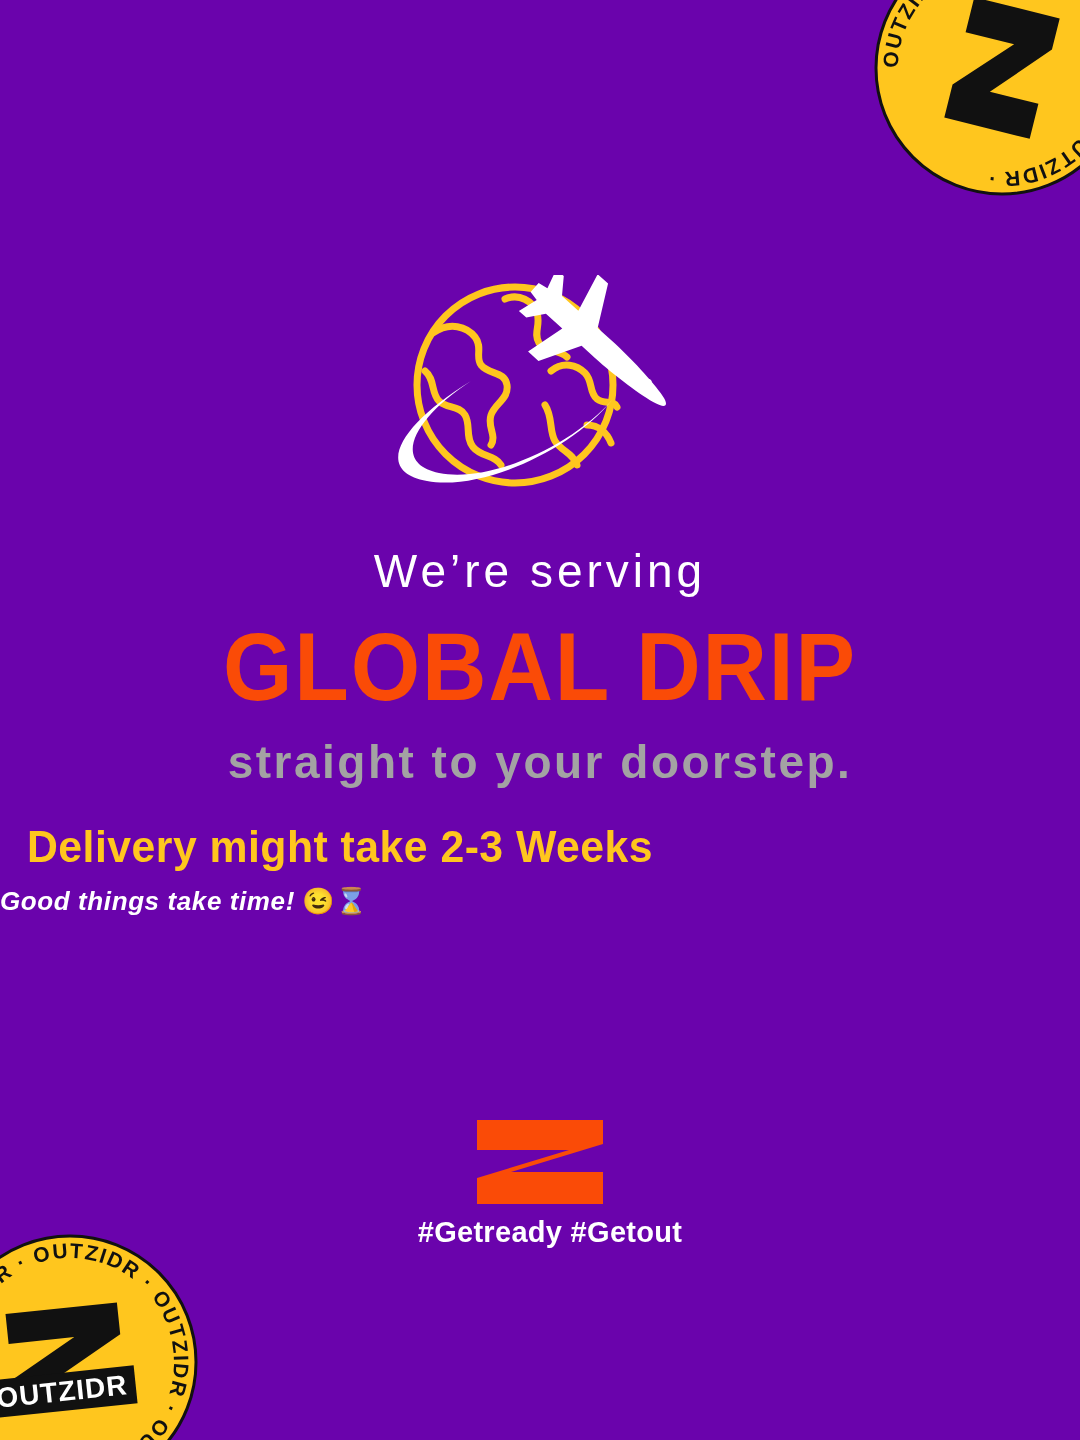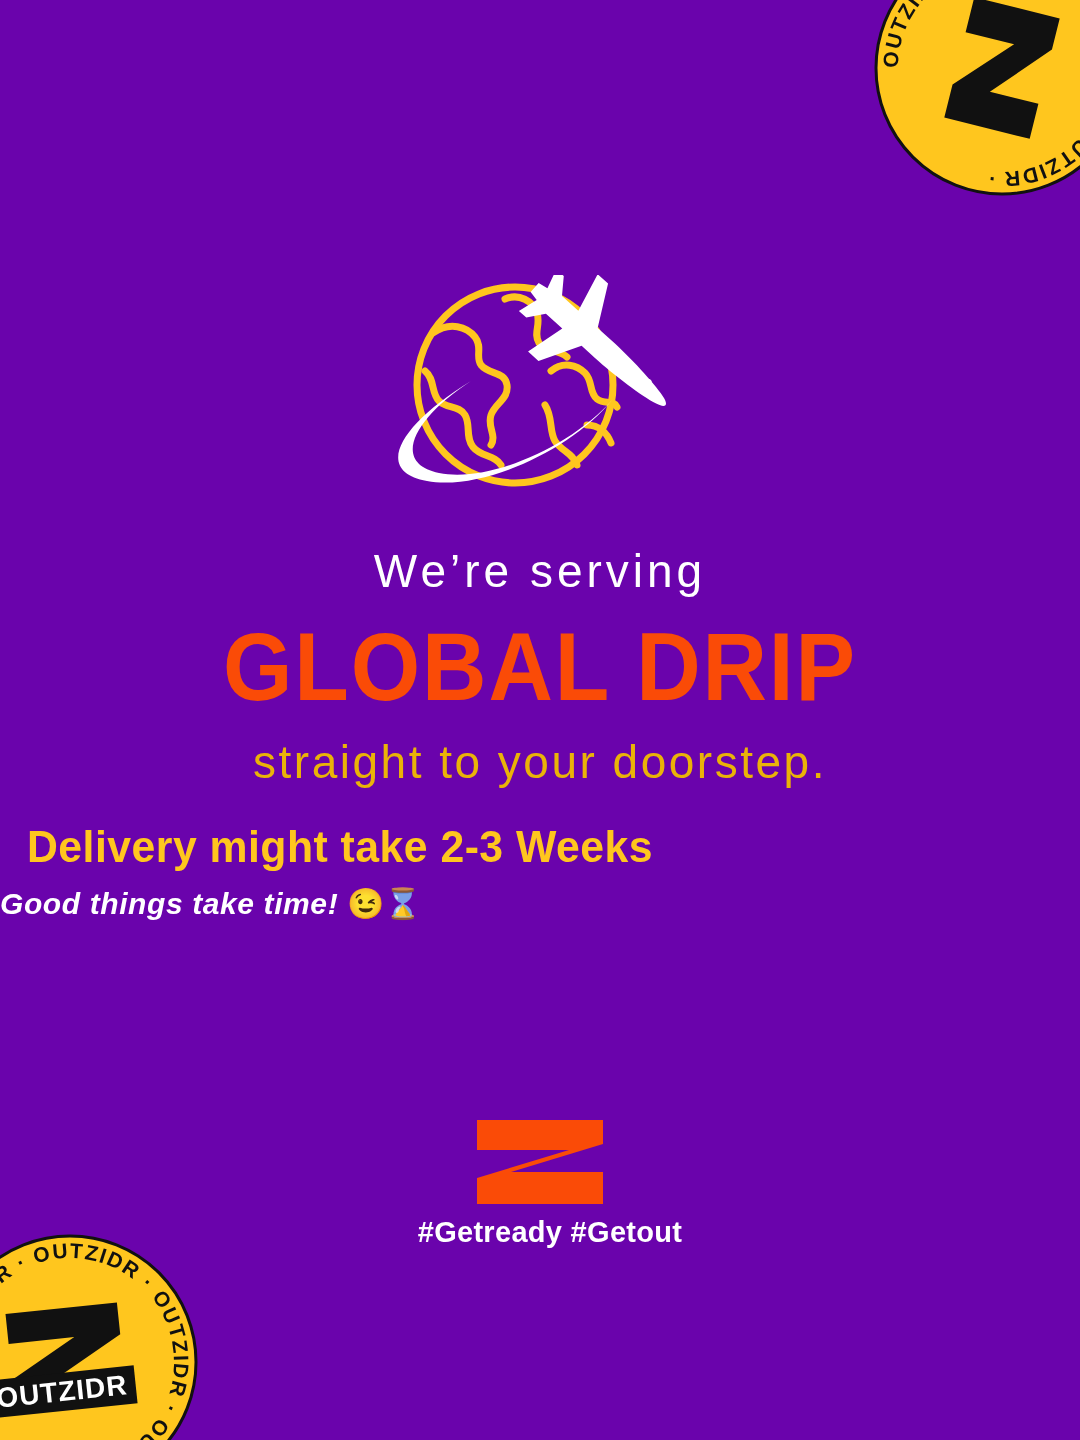--- a/index.html
+++ b/index.html
@@ -48,44 +48,44 @@
     color:#FA4B07;
     font-size:96px;
     font-weight:bold;
     letter-spacing:2px;
     line-height:1.22;
     transform:scaleX(0.93);
     font-stretch:condensed;
     padding-top:14px;
   }
   #line-straight {
-    color:#eab308;
+    color:#a3a3a3;
     font-size:46px;
-    font-weight:400;
+    font-weight:700;
     letter-spacing:2.5px;
     line-height:1.0;
     padding-top:14px;
   }
 
   #delivery-block {
     position:absolute;
     left:0; right:0;
     top:822px;
   }
   #line-delivery {
     color:#FFC61E;
     font-size:45px;
     font-weight:bold;
     letter-spacing:0.5px;
     line-height:1.1;
     transform:scaleX(0.95);
   }
   #line-goodthings {
     color:#FFFFFF;
-    font-size:30px;
+    font-size:26px;
     font-weight:bold;
     font-style:italic;
     letter-spacing:0.6px;
     padding-top:14px;
   }
   #line-goodthings .emoji { font-style:normal; letter-spacing:0; }
 
   
   #footer {
     position:absolute;

